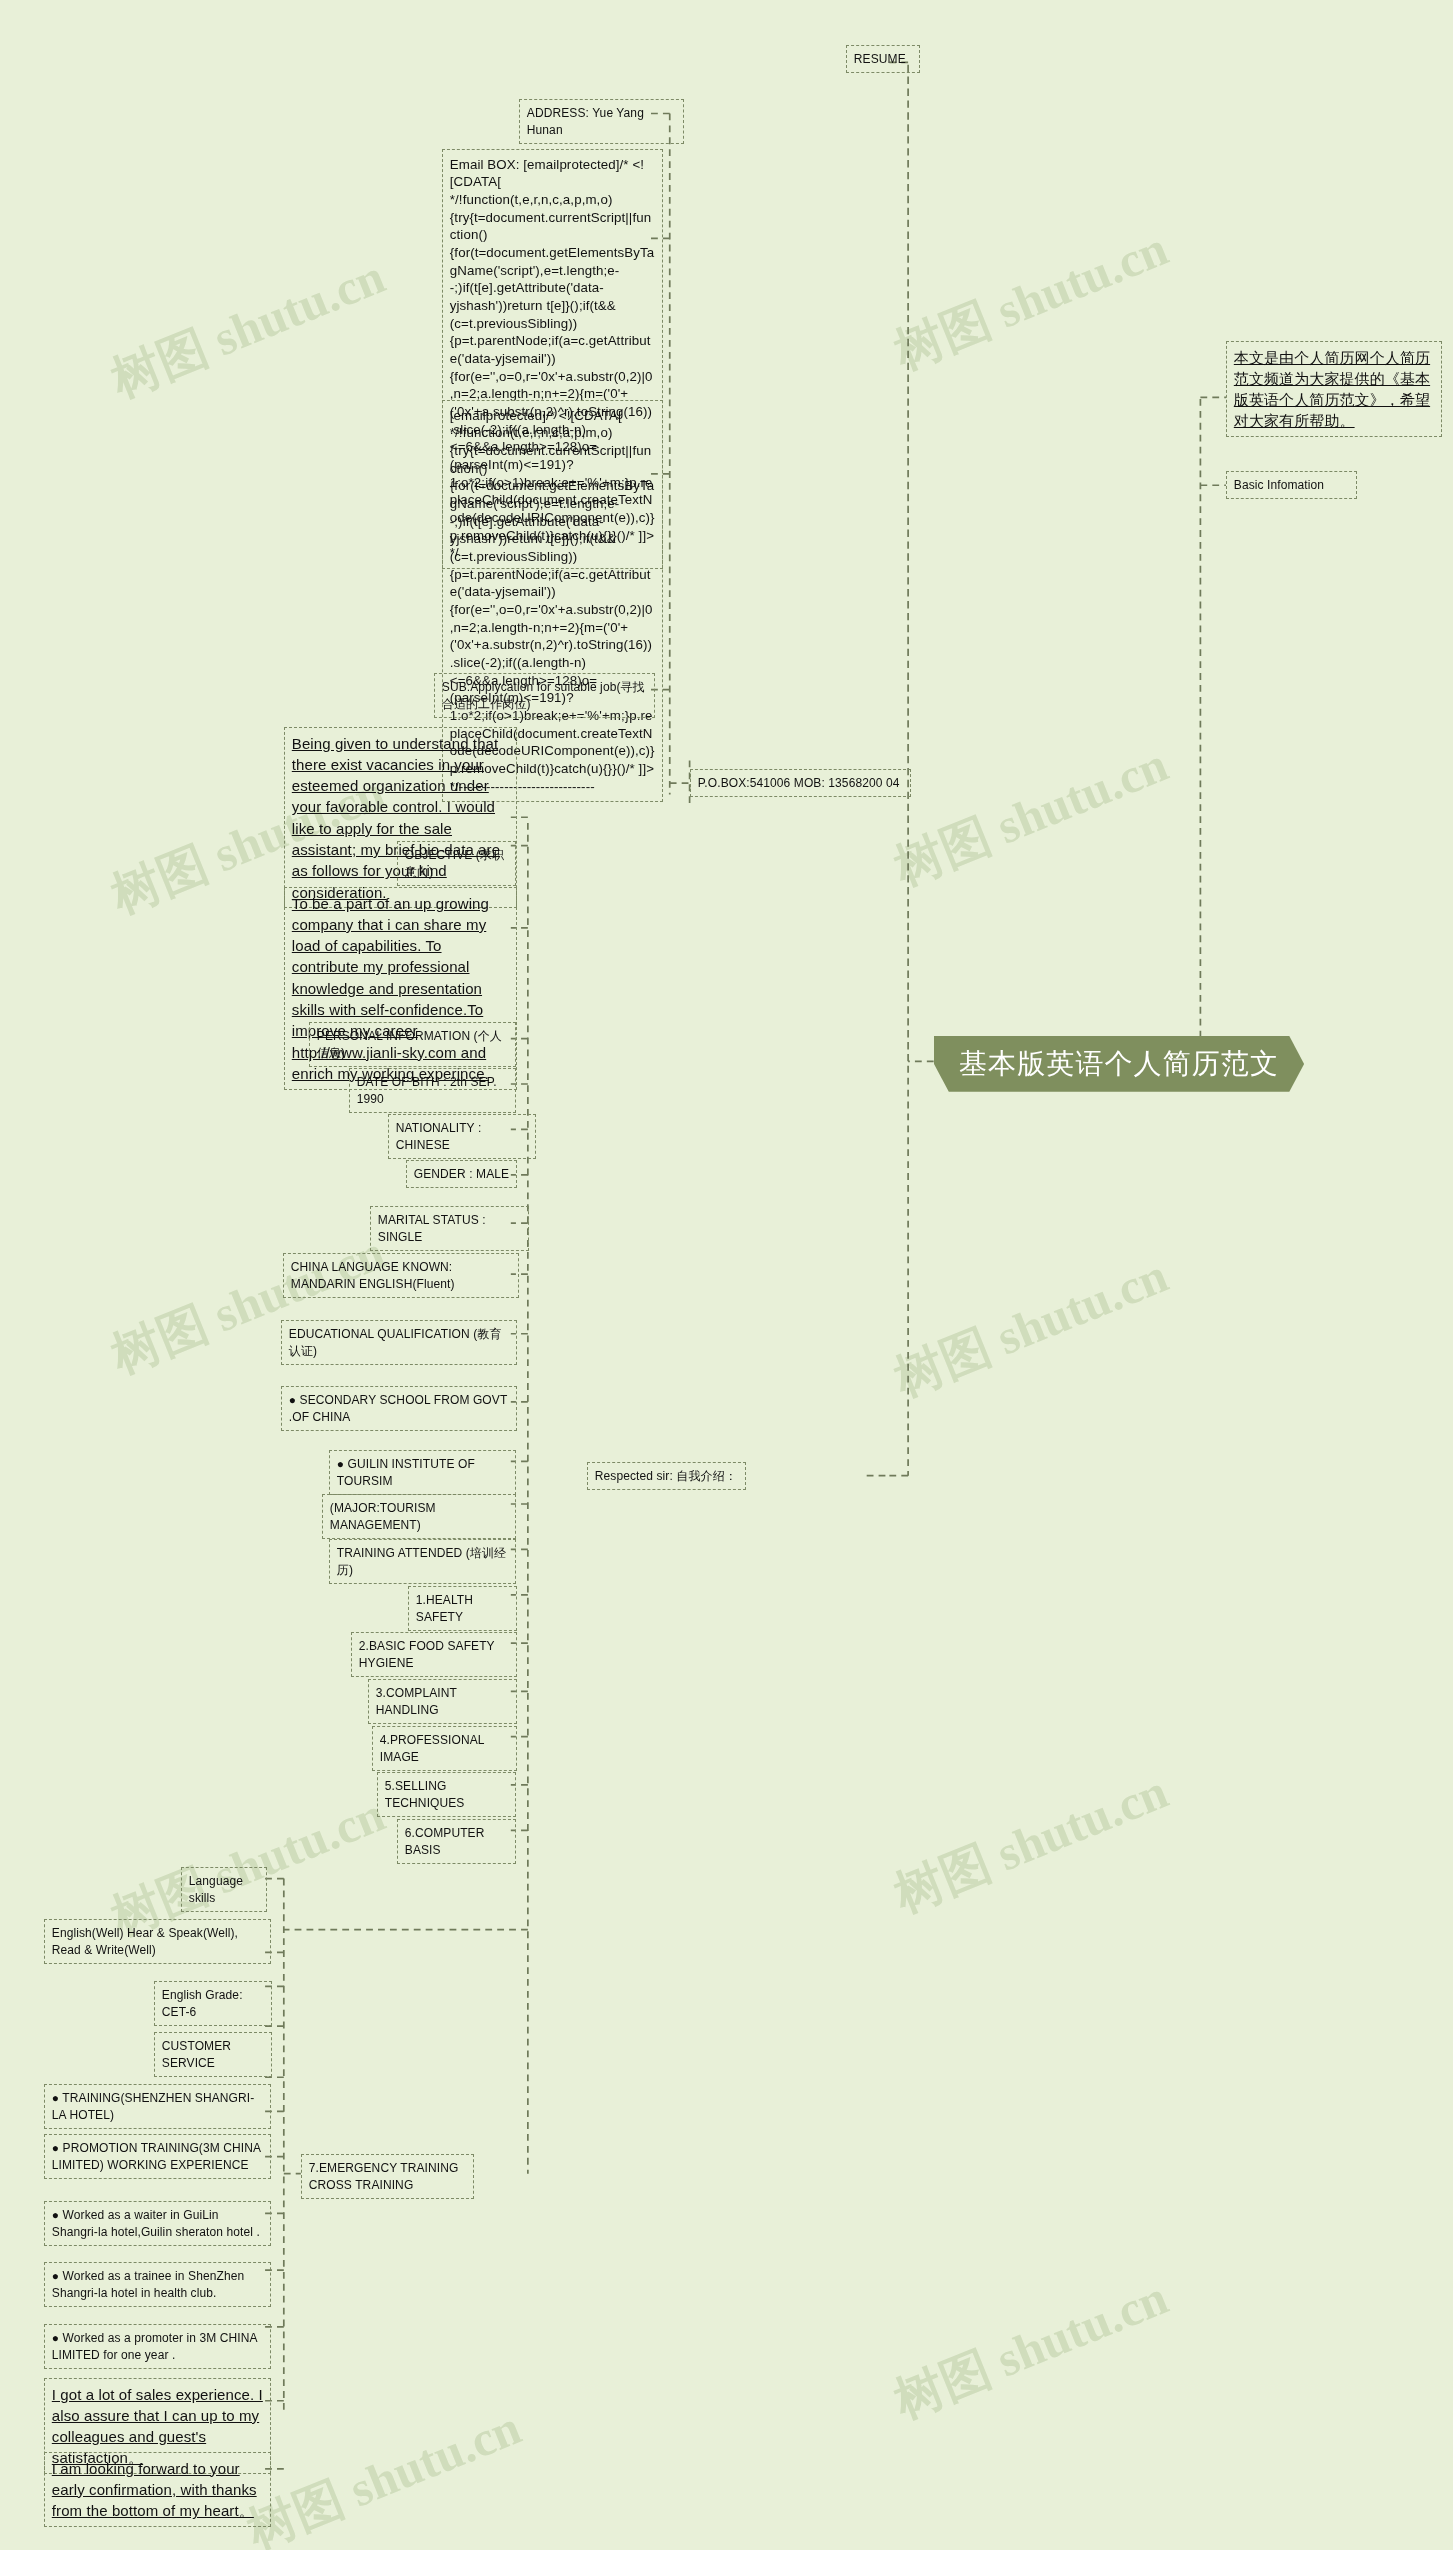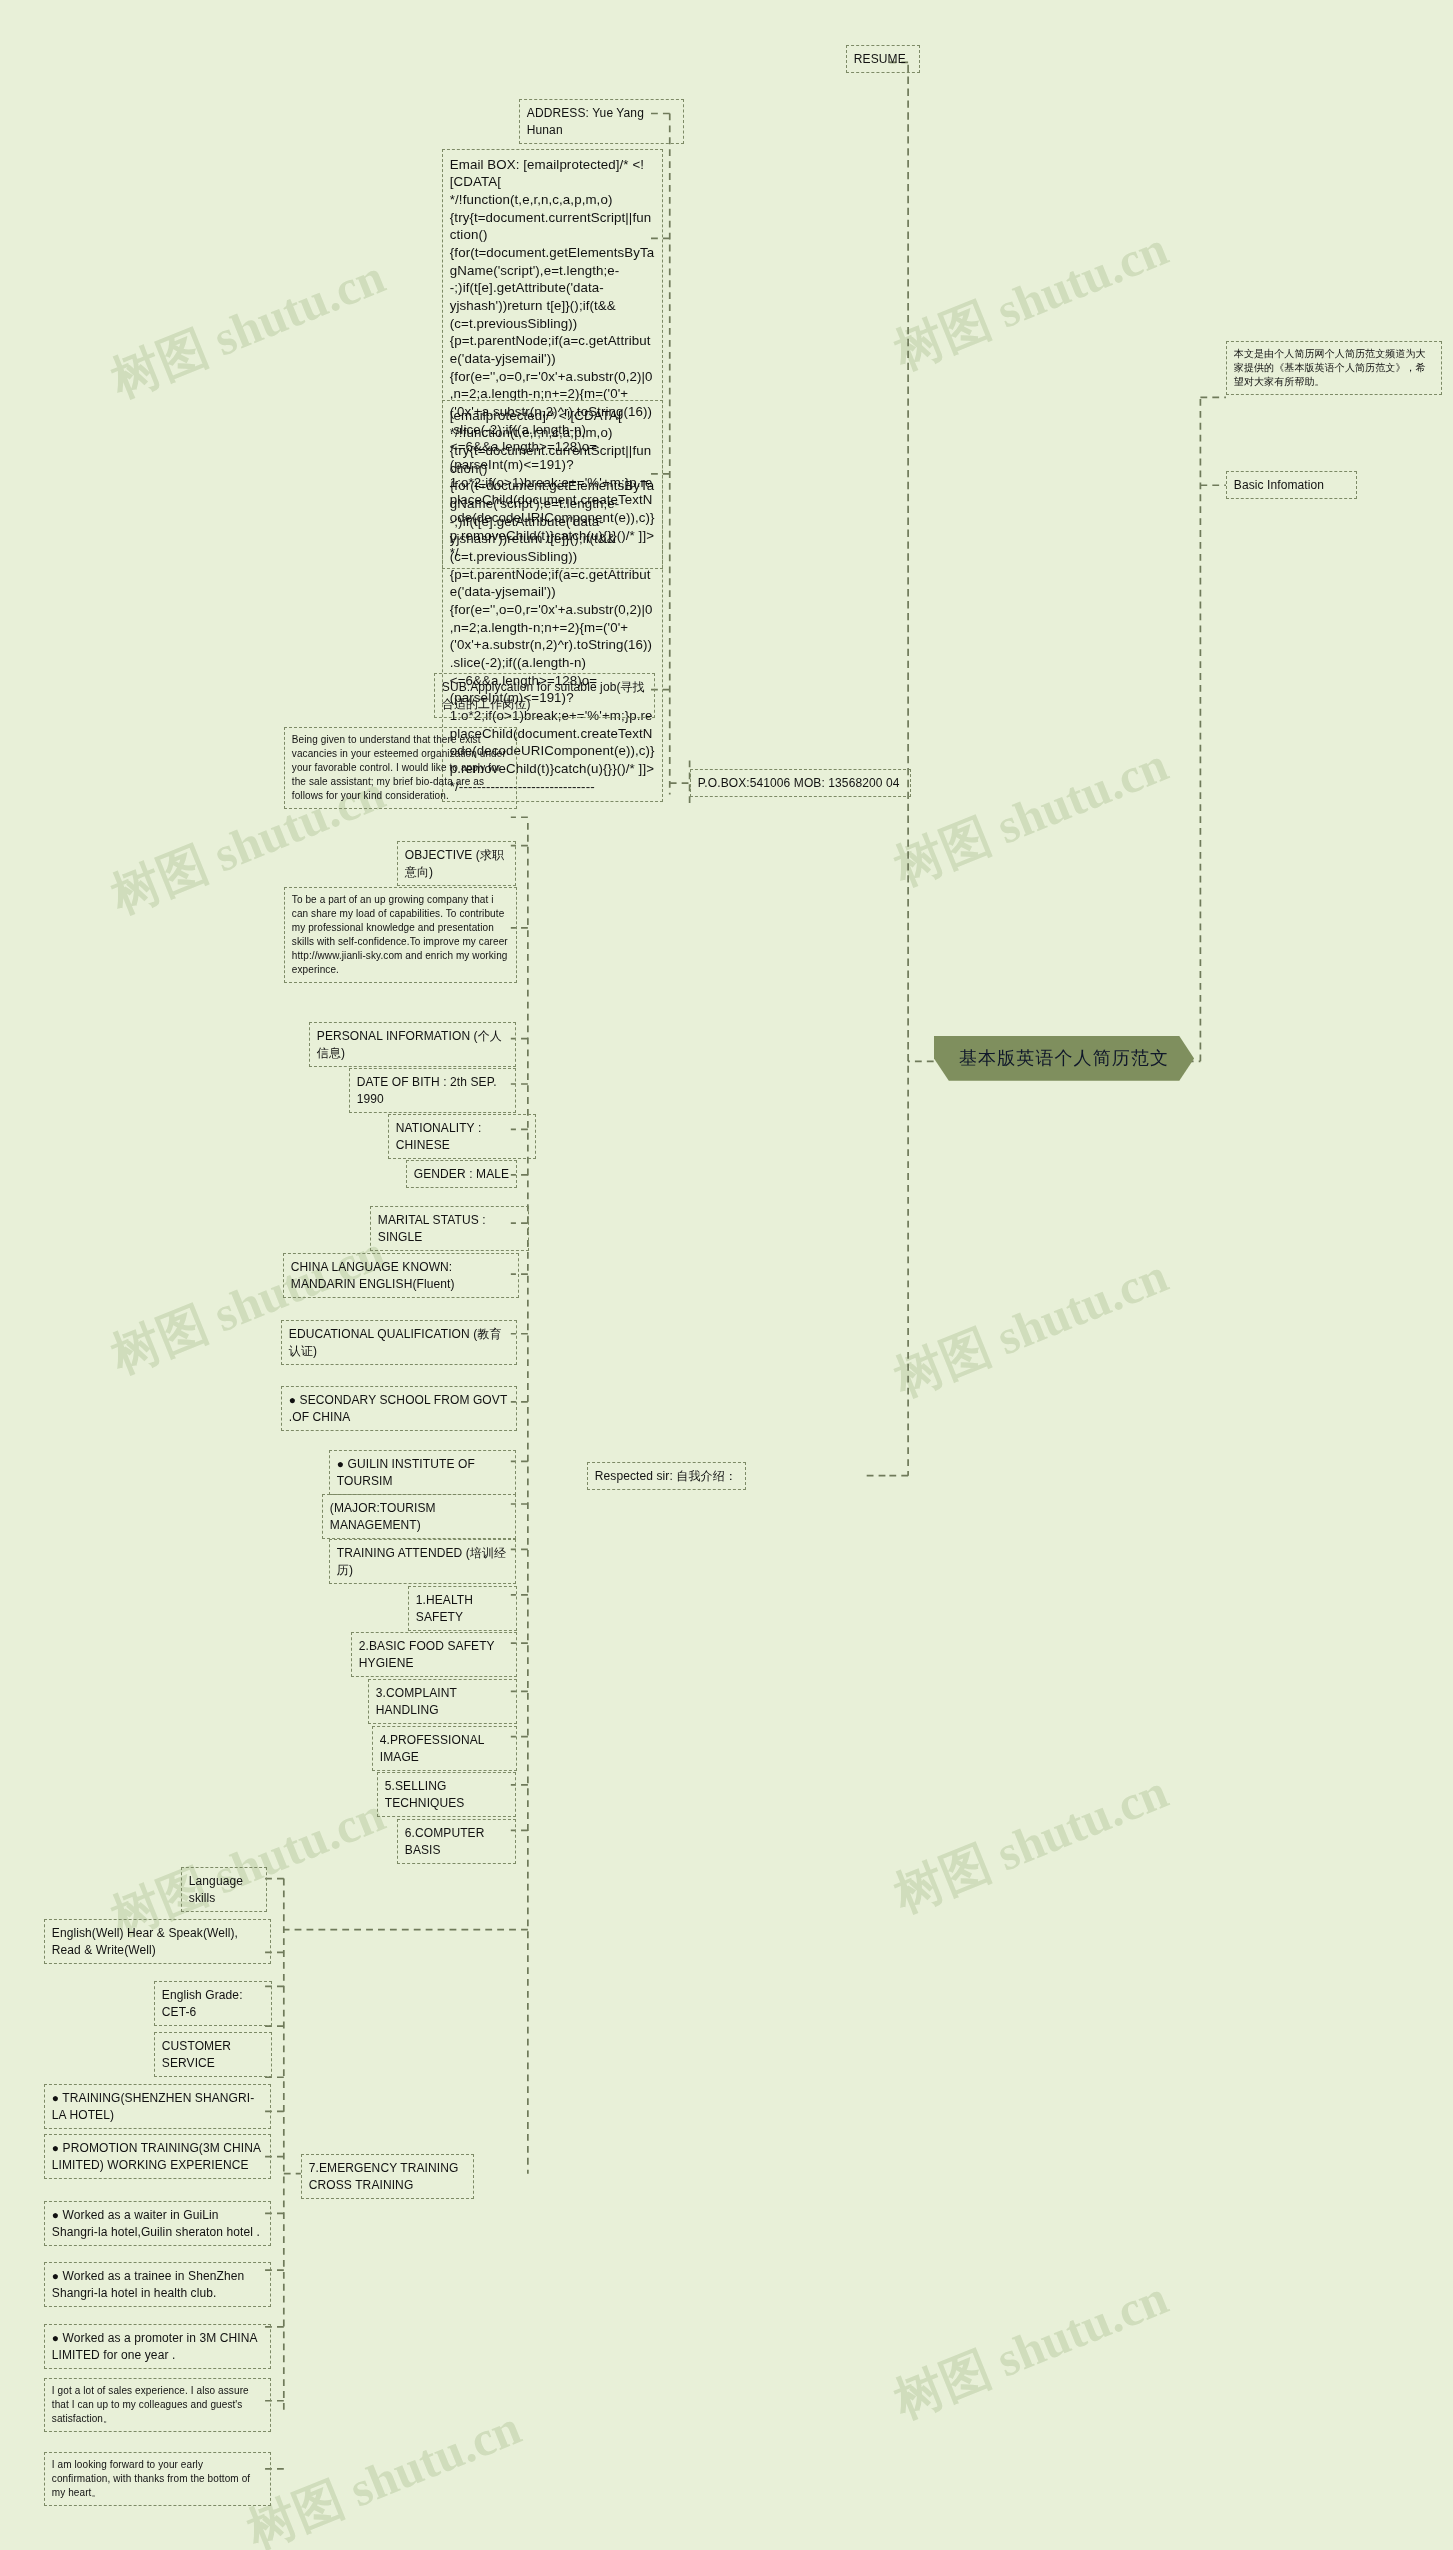--- a/index.html
+++ b/index.html
@@ -43,26 +43,26 @@
     color:#111;
     letter-spacing:0.1px;
   }
   .node.code{
     font-size:13.3px;
     line-height:1.33;
     padding:5.7px 6.8px;
     word-break:break-word;
     margin-left:8px;
   }
-  .node.para{font-size:10px;line-height:1.42;}
+  .node.para{font-size:15px;line-height:1.42;text-decoration:underline;}
   .root{
     position:absolute;
     background:#7f8f5e;
-    color:#0f172a;
-    font-size:18px;
+    color:#ffffff;
+    font-size:28px;
     line-height:1.1;
     padding:12.5px 25px;
     font-weight:400;
     letter-spacing:1.1px;
     white-space:nowrap;
     clip-path:polygon(0 0,calc(100% - 14.8px) 0,100% 50%,calc(100% - 14.8px) 100%,14.8px 100%,0 50%);
     box-sizing:border-box;
   }
 </style>
 </head>

